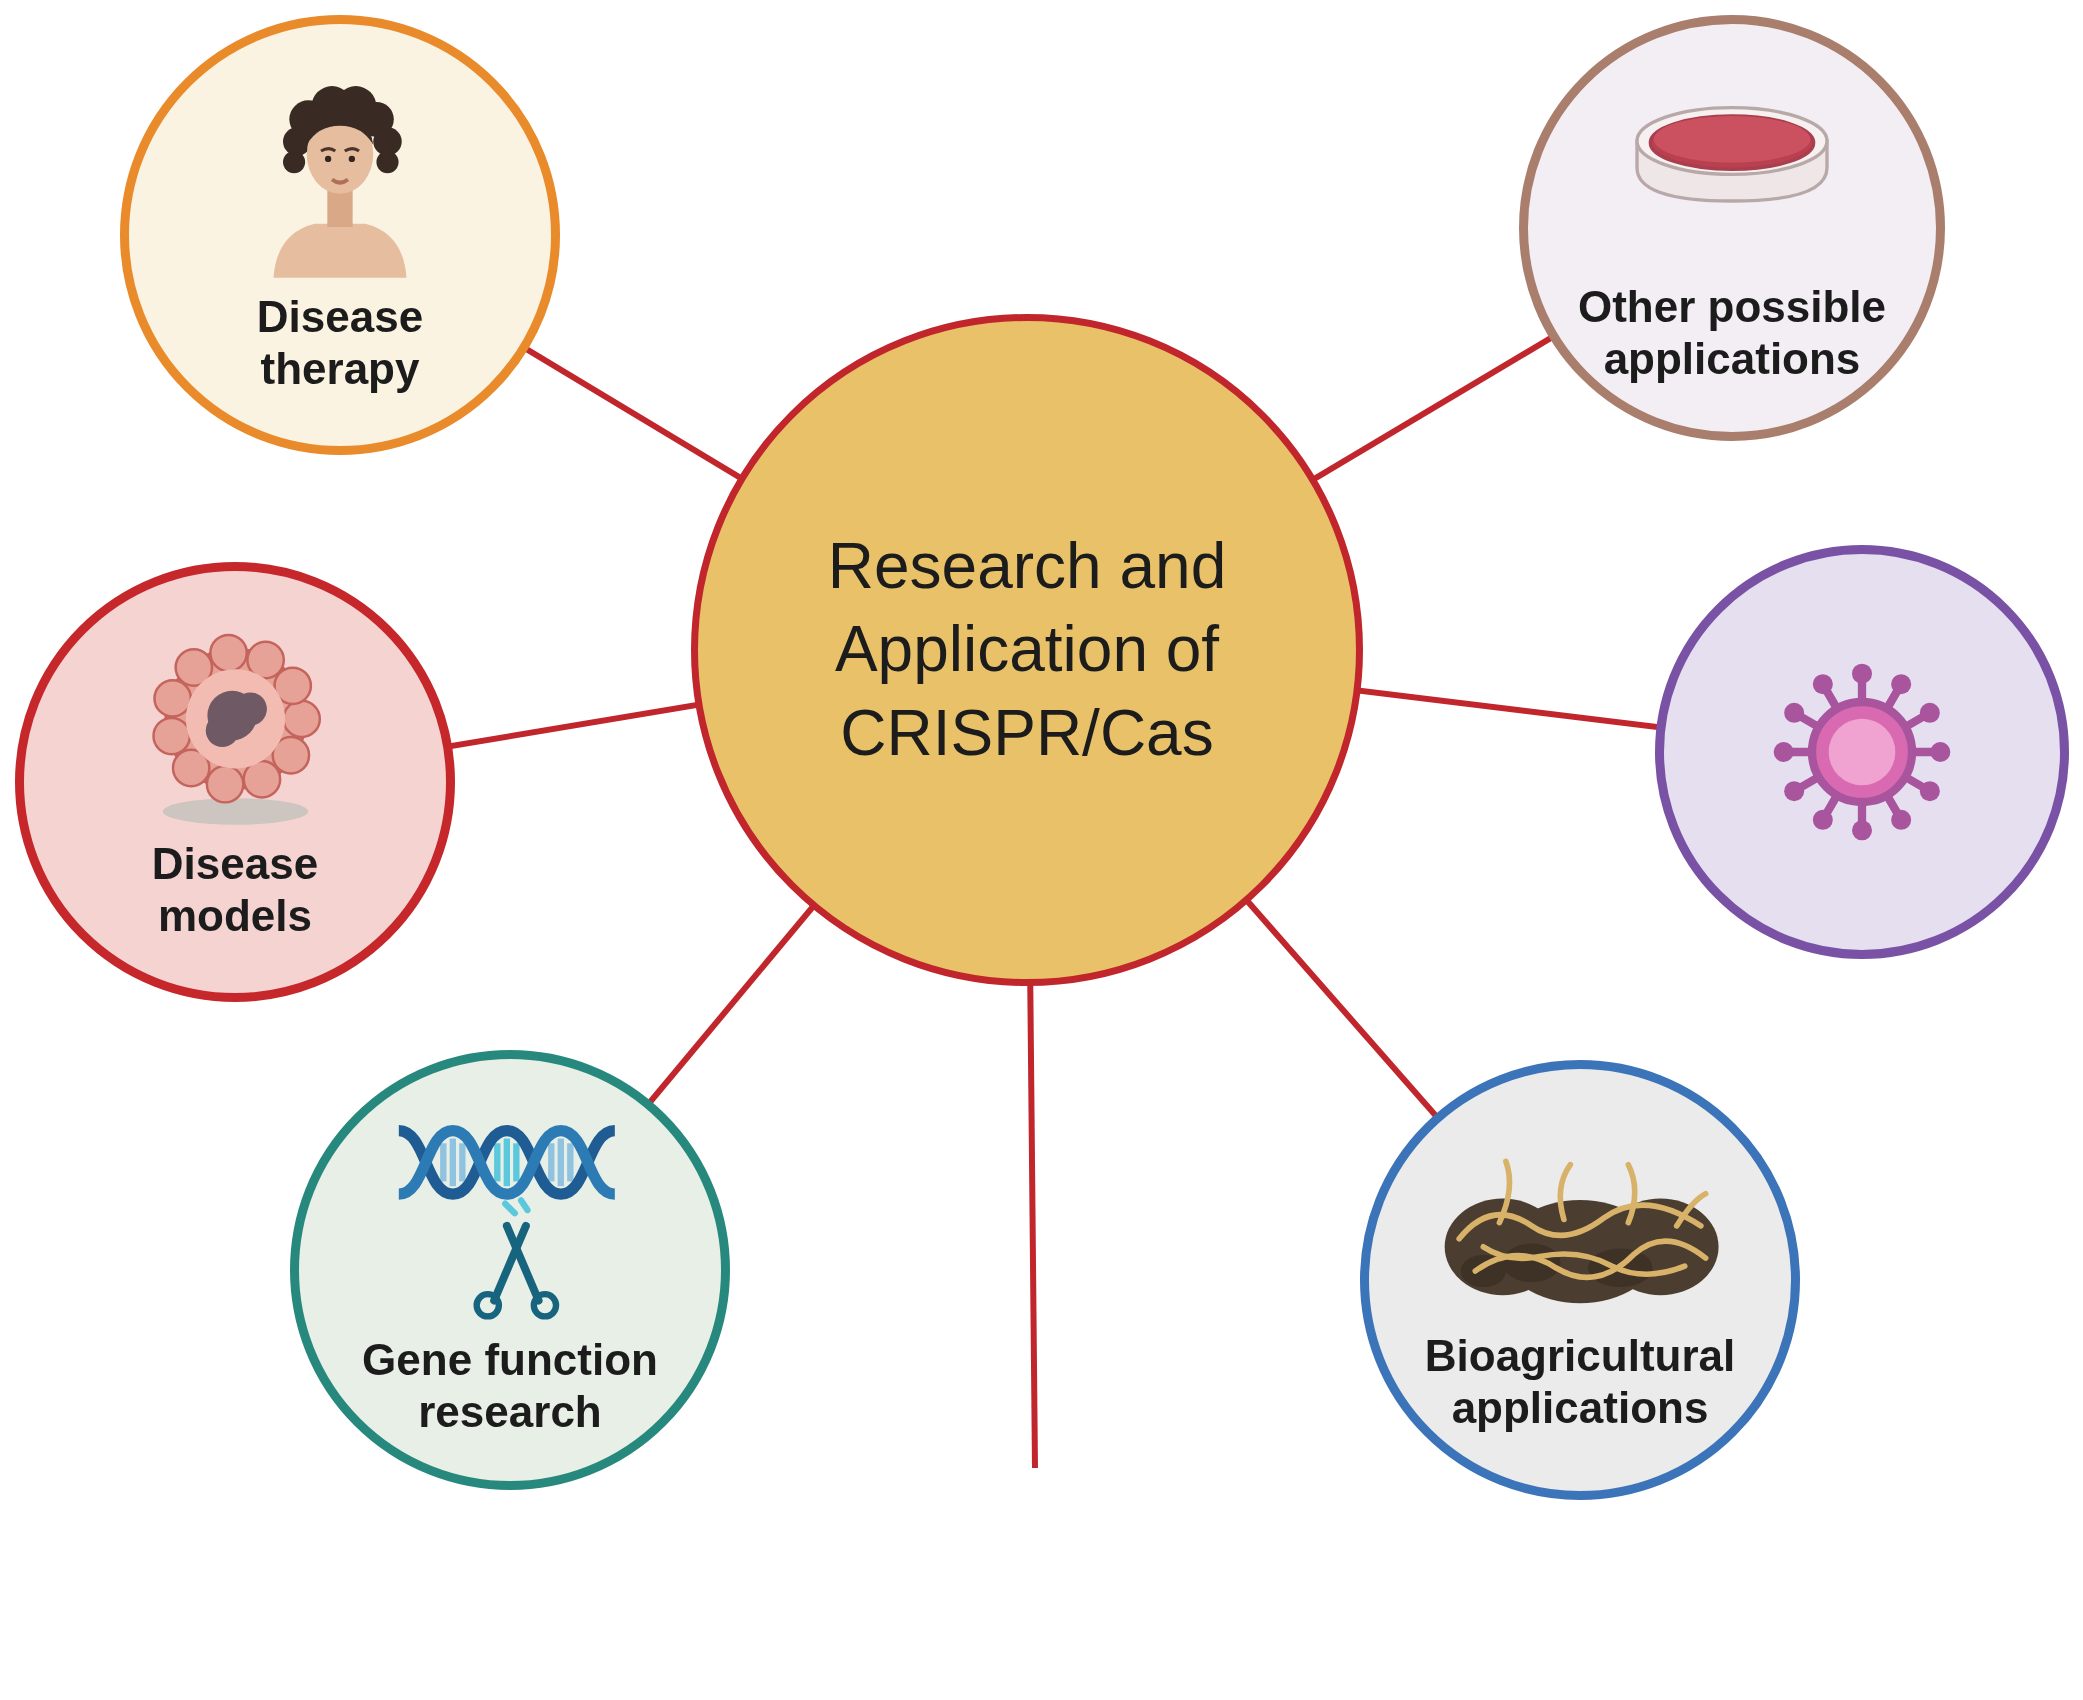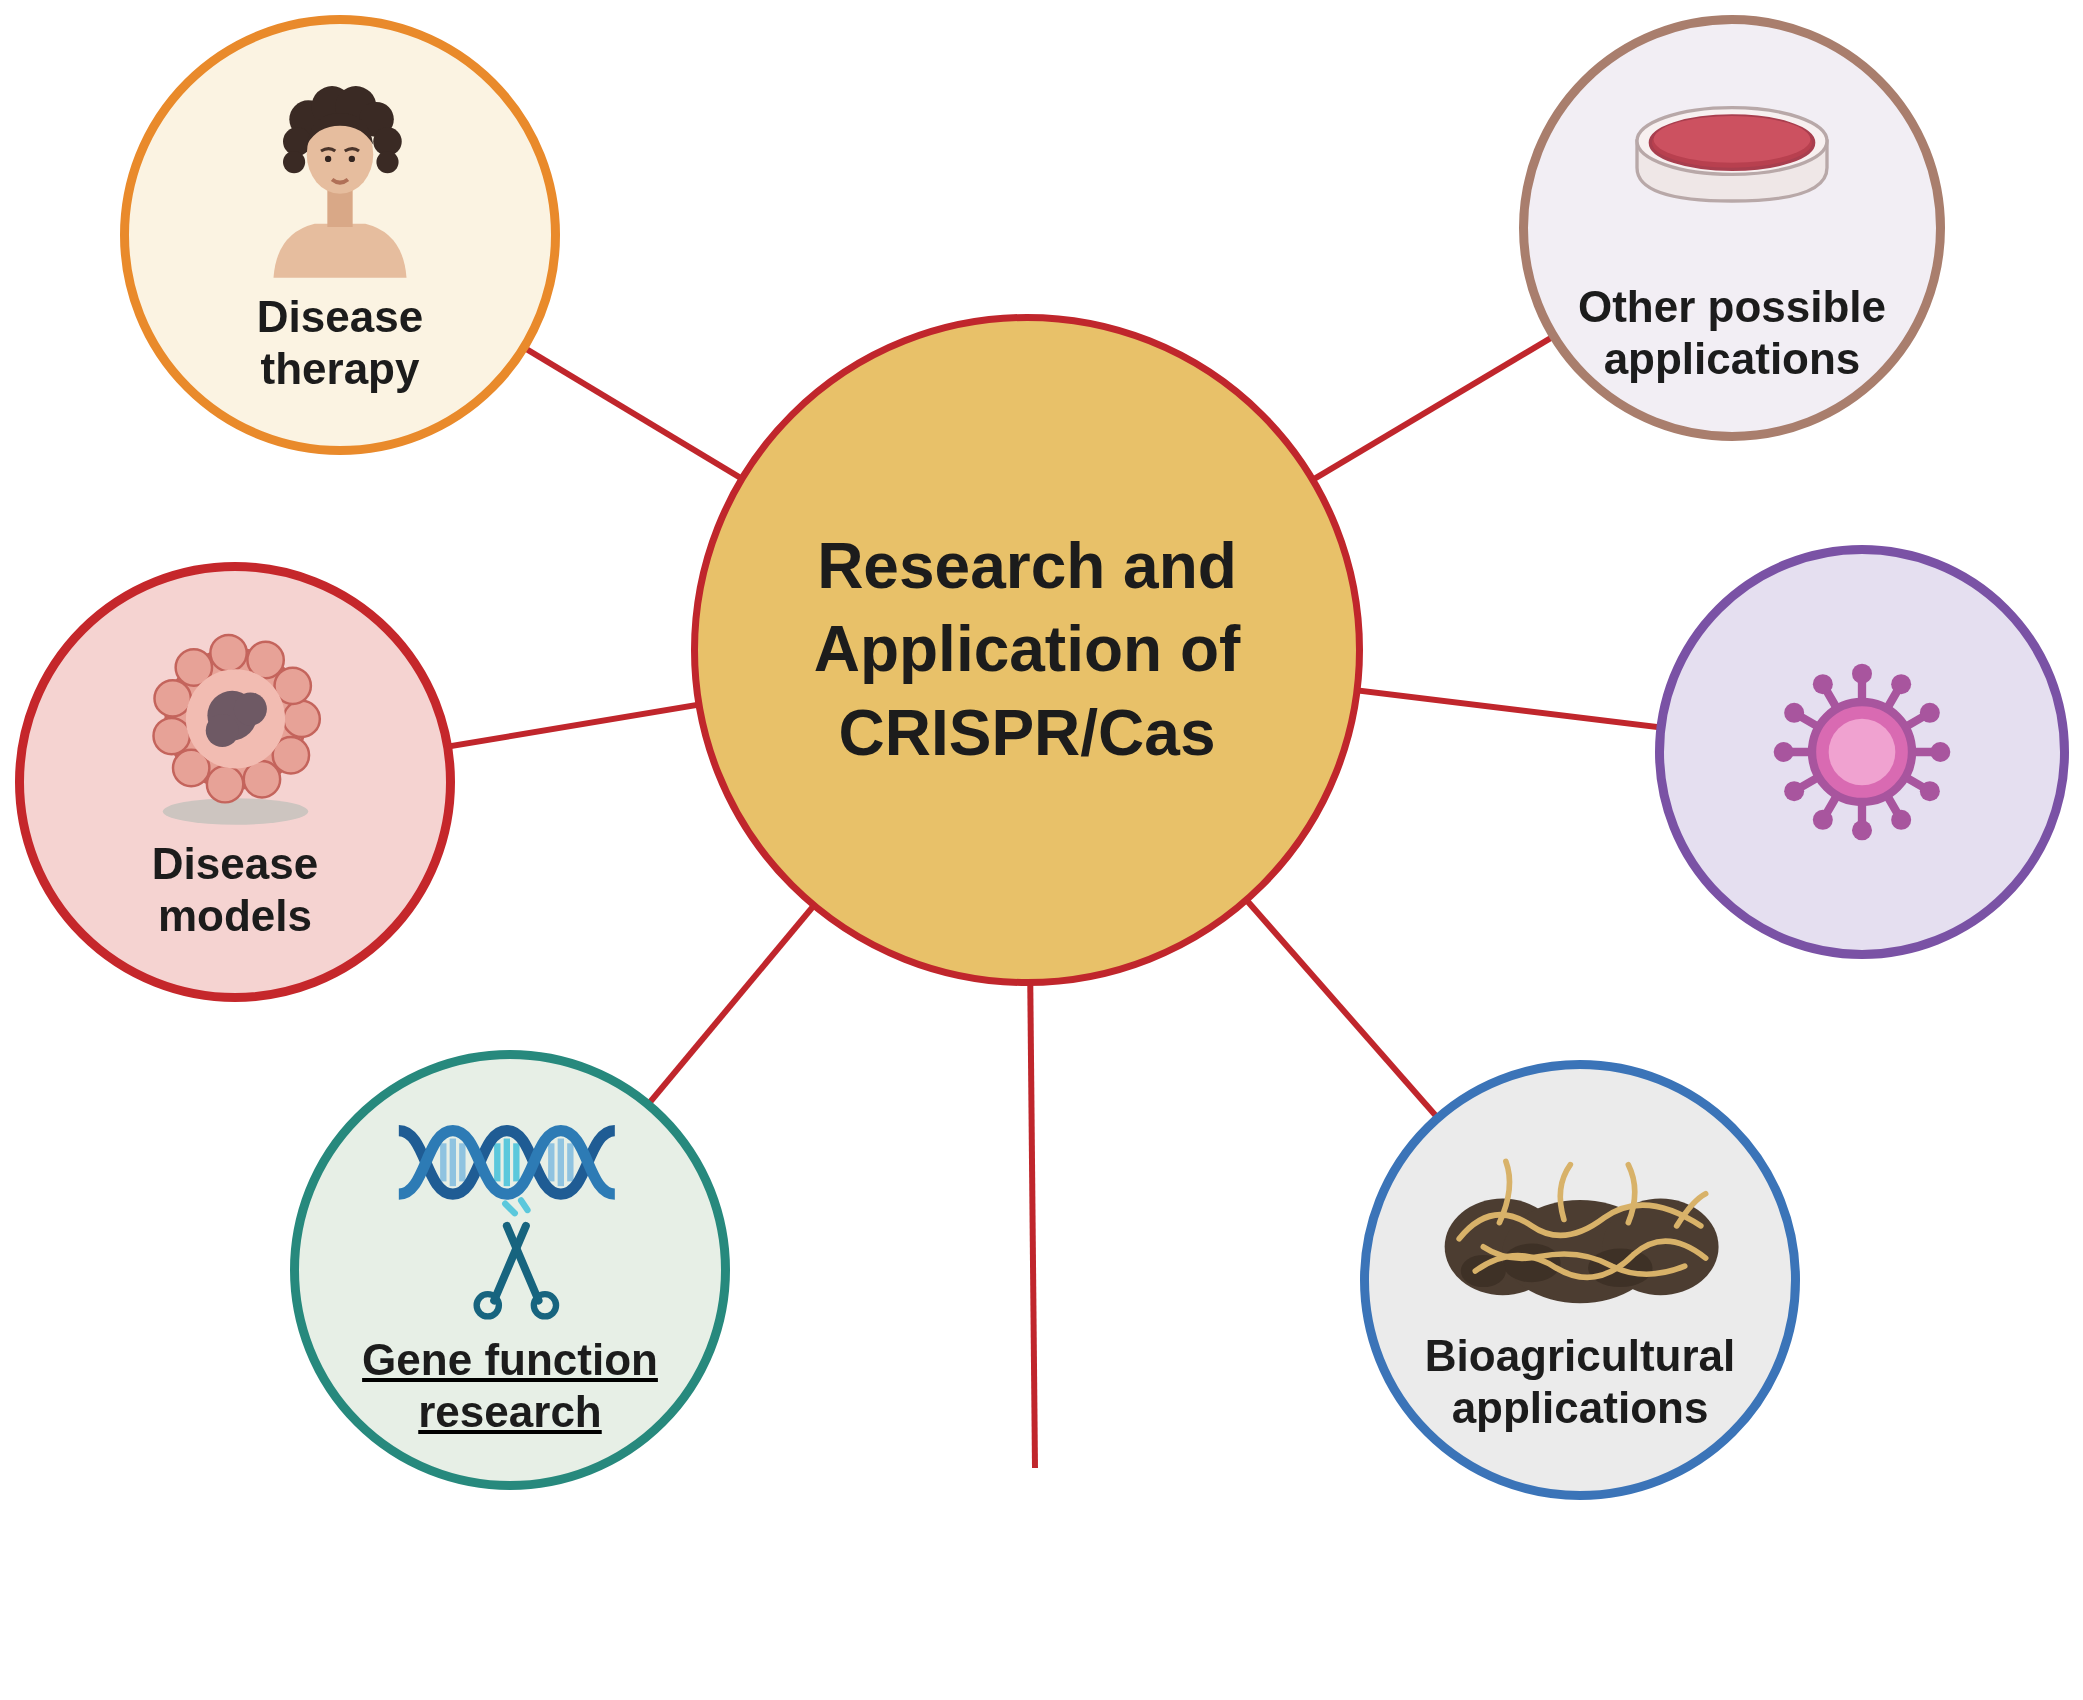--- a/index.html
+++ b/index.html
@@ -37,21 +37,21 @@
     font-weight: bold;
     font-size: 44px;
     line-height: 1.18;
     color: #1c1c1c;
     white-space: pre-line;
   }
   .center-node {
     border-width: 7px;
   }
   .center-label {
-    font-weight: bold;
+    font-weight: normal;
     font-size: 64px;
     line-height: 1.3;
     white-space: pre-line;
   }
   .icon-wrap { display: flex; align-items: center; justify-content: center; }
 
   #disease-therapy                { left: 120px;  top: 15px;   width: 440px; height: 440px; }
   #other-possible-applications    { left: 1519px; top: 15px;   width: 426px; height: 426px; }
   #disease-models                 { left: 15px;   top: 562px;  width: 440px; height: 440px; }
   #pathogen-detection             { left: 1655px; top: 545px;  width: 414px; height: 414px; }
@@ -184,21 +184,21 @@
             <circle cx="60" cy="13" r="6"></circle>
           <circle cx="83.5" cy="19.3" r="6"></circle>
             <circle cx="100.7" cy="36.5" r="6"></circle>
         </g>
         <circle cx="60" cy="60" r="30" fill="#d96ab2" stroke="#a8559e" stroke-width="5"></circle>
         <circle cx="60" cy="60" r="20" fill="#f0a2d0"></circle>
       </svg>
     </div>
   </div>
 
-  <div class="node" id="gene-function-research" style="border-color: rgb(39, 137, 125); background-color: rgb(231, 239, 230); text-decoration: underline;">
+  <div class="node" id="gene-function-research" style="border-color: rgb(39, 137, 125); background-color: rgb(231, 239, 230);">
     <div class="icon-wrap">
       <svg viewBox="0 0 170 140" width="270">
         <g stroke="#8fc3e0" stroke-width="4">
           <line x1="43" y1="26" x2="43" y2="50"></line>
             <line x1="49" y1="23" x2="49" y2="53"></line>
             <line x1="55" y1="26" x2="55" y2="50"></line>
           <line x1="111" y1="26" x2="111" y2="50"></line>
             <line x1="117" y1="23" x2="117" y2="53"></line>
             <line x1="123" y1="26" x2="123" y2="50"></line>
         </g>

